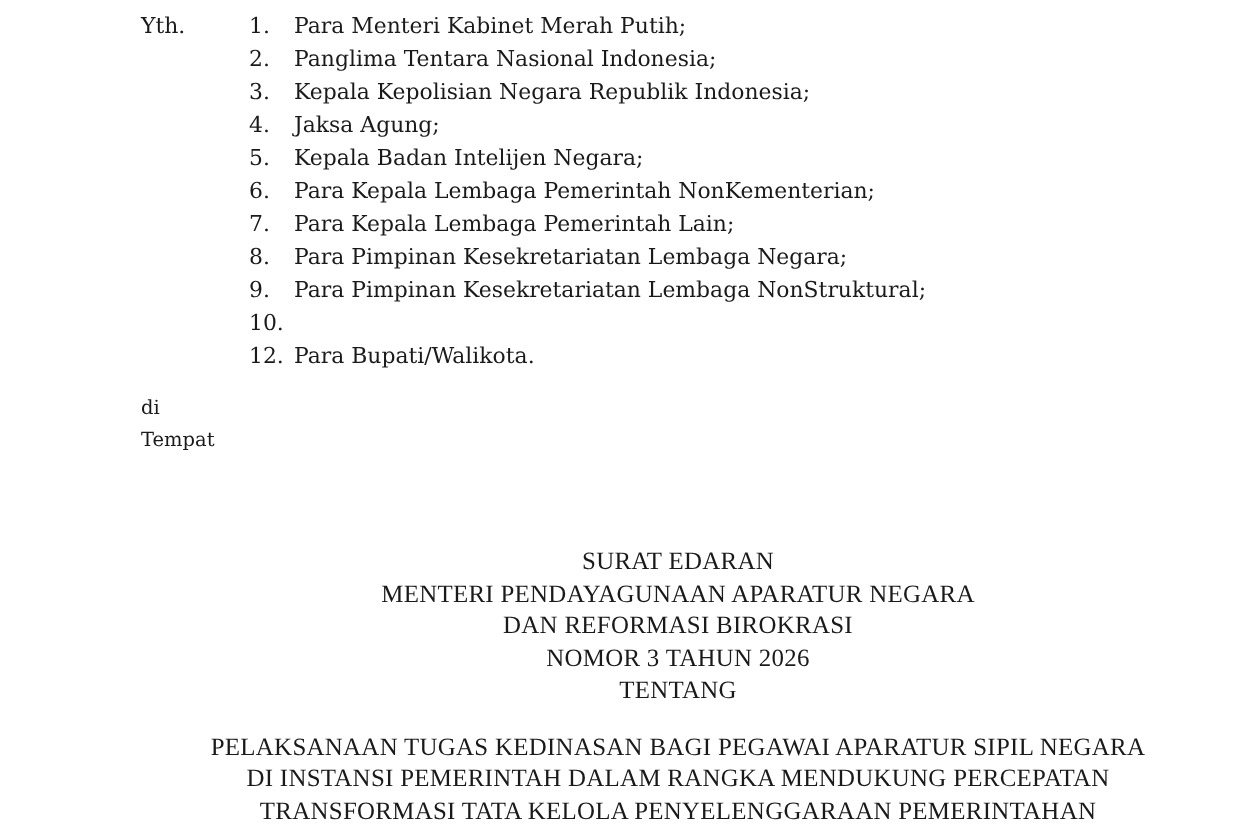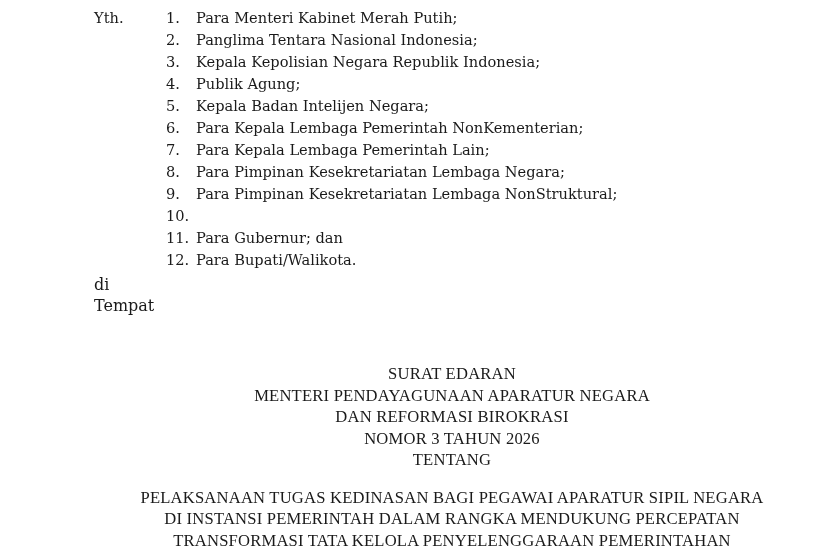--- a/index.html
+++ b/index.html
@@ -50,22 +50,22 @@
       height: 22px;
     }
     .recipients .num {
       display: inline-block;
       width: 30px;
       text-align: left;
     }
     .place {
       position: absolute;
       left: 94px;
-      top: 274px;
-      font-size: 16px;
+      top: 262px;
+      font-size: 13px;
       line-height: 21px;
     }
     .title-block {
       position: absolute;
       left: 0;
       top: 363px;
       width: 840px;
       text-align: center;
       font-family: "Liberation Serif", "DejaVu Serif", serif;
       font-size: 16.6px;
@@ -96,21 +96,21 @@
       <li>
           <span class="num">2.</span>
           <span>Panglima Tentara Nasional Indonesia;</span>
         </li>
       <li>
           <span class="num">3.</span>
           <span>Kepala Kepolisian Negara Republik Indonesia;</span>
         </li>
       <li>
           <span class="num">4.</span>
-          <span>Publik Agung;</span>
+          <span>Jaksa Agung;</span>
         </li>
       <li>
           <span class="num">5.</span>
           <span>Kepala Badan Intelijen Negara;</span>
         </li>
       <li>
           <span class="num">6.</span>
           <span>Para Kepala Lembaga Pemerintah NonKementerian;</span>
         </li>
       <li>
@@ -120,24 +120,20 @@
       <li>
           <span class="num">8.</span>
           <span>Para Pimpinan Kesekretariatan Lembaga Negara;</span>
         </li>
       <li>
           <span class="num">9.</span>
           <span>Para Pimpinan Kesekretariatan Lembaga NonStruktural;</span>
         </li>
       <li>
           <span class="num">10.</span>
-        </li>
-      <li>
-          <span class="num">11.</span>
-          <span>Para Gubernur; dan</span>
         </li>
       <li>
           <span class="num">12.</span>
           <span>Para Bupati/Walikota.</span>
         </li>
     </ol>
   </div>
 
   <div class="place">
     <div>di</div>

